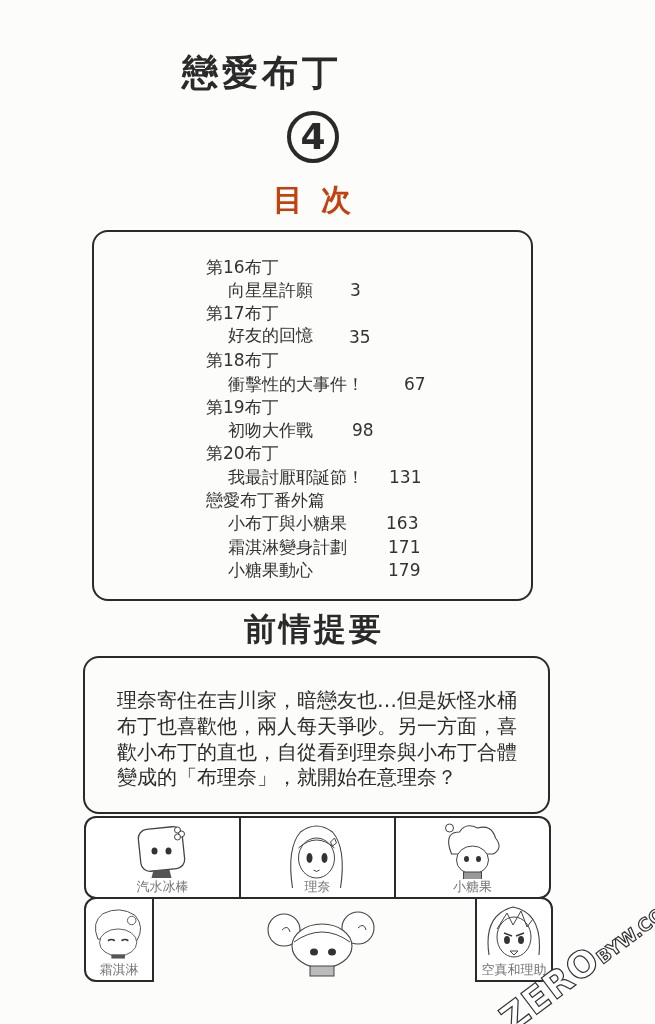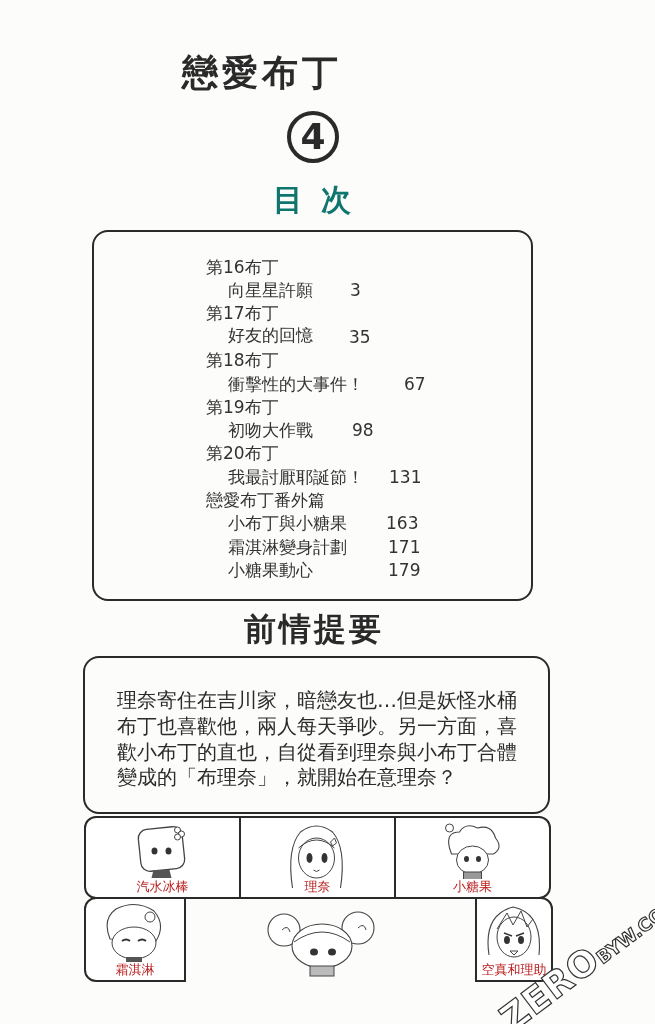--- a/index.html
+++ b/index.html
@@ -2,32 +2,32 @@
 <html><head>
 <meta charset="utf-8">
 <style>
   html, body { margin: 0; padding: 0; }
   body { width: 655px; height: 1024px; background: #fcfcfa; position: relative; overflow: hidden;
          font-family: "DejaVu Sans", "Liberation Sans", sans-serif; color: #2b2b2b; }
   .abs { position: absolute; }
   .title { left: 182px; top: 40px; font-size: 36px; font-weight: bold; letter-spacing: 4px; color: #2a2a2a; line-height: 66px; white-space: nowrap; }
   .vol { left: 287px; top: 111px; width: 44px; height: 44px; border: 4px solid #2a2a2a; border-radius: 50%;
          font-size: 36px; font-weight: bold; line-height: 44px; text-align: center; color: #2a2a2a; }
-  .toc-heading { left: 273px; top: 182px; font-size: 30px; font-weight: bold; letter-spacing: 18px; line-height: 36px; color: #0f766e; white-space: nowrap; }
+  .toc-heading { left: 273px; top: 182px; font-size: 30px; font-weight: bold; letter-spacing: 18px; line-height: 36px; color: #c2410c; white-space: nowrap; }
   .toc-box { left: 92px; top: 230px; width: 441px; height: 371px; border: 2px solid #2a2a2a; border-radius: 16px; box-sizing: border-box; }
   .toc-line { font-size: 17px; line-height: 20px; white-space: nowrap; color: #333; }
   .toc-page { font-size: 17px; line-height: 20px; white-space: nowrap; color: #333; }
   .summary-heading { left: 244px; top: 610px; font-size: 32px; font-weight: bold; letter-spacing: 3px; line-height: 38px; color: #2a2a2a; white-space: nowrap; }
   .summary-box { left: 83px; top: 656px; width: 467px; height: 158px; border: 2px solid #2a2a2a; border-radius: 16px; box-sizing: border-box; }
   .summary-line { left: 117px; font-size: 20px; line-height: 24px; white-space: nowrap; color: #2b2b2b; }
   .strip { left: 84px; top: 816px; width: 467px; height: 83px; border: 2px solid #2a2a2a; border-radius: 12px; box-sizing: border-box; display: flex; overflow: hidden; background: #fff; }
   .cell { flex: 1; border-right: 2px solid #2a2a2a; position: relative; box-sizing: border-box; }
   .cell:last-child { border-right: none; }
   .cell svg { position: absolute; left: 0; top: 0; width: 100%; height: 100%; }
-  .cell-label { position: absolute; left: 0; right: 0; bottom: 3px; text-align: center; font-size: 13px; line-height: 15px; color: #b91c1c; white-space: nowrap; }
+  .cell-label { position: absolute; left: 0; right: 0; bottom: 3px; text-align: center; font-size: 13px; line-height: 15px; color: #737373; white-space: nowrap; }
   .cell-label span { background: #fff; padding: 0 2px; }
   .cell2 { top: 897px; height: 85px; border: 2px solid #2a2a2a; box-sizing: border-box; background: #fff; }
   .cell2 svg { position: absolute; left: 0; top: 0; width: 100%; height: 100%; }
   .watermark { left: 486px; top: 944px; width: 190px; height: 44px; transform: rotate(-37deg); transform-origin: 50% 50%;
                white-space: nowrap; font-family: "DejaVu Sans", sans-serif; font-weight: bold; color: #ffffff;
                -webkit-text-stroke: 1.2px #333; line-height: 44px; }
   .wm-main { font-size: 36px; letter-spacing: 1px; }
   .wm-suffix { font-size: 18px; letter-spacing: 0px; }
 </style>
 </head>
@@ -105,21 +105,21 @@
       <ellipse cx="39" cy="42" rx="16" ry="14" fill="#fff" stroke="#444" stroke-width="1"></ellipse>
       <ellipse cx="33" cy="41" rx="2.5" ry="3" fill="#333"></ellipse>
         <ellipse cx="45" cy="41" rx="2.5" ry="3" fill="#333"></ellipse>
       <rect x="30" y="54" width="18" height="10" fill="#999" stroke="#444"></rect>
       <circle cx="16" cy="10" r="4" fill="#fff" stroke="#444"></circle>
     </svg>
     <div class="cell-label"><span>小糖果</span></div>
   </div>
 </div>
 
-<div class="abs cell2" style="left:84px; width:102px; border-radius:12px 0 0 12px;">
+<div class="abs cell2" style="left:84px; width:70px; border-radius:12px 0 0 12px;">
   <svg viewBox="0 0 78 81">
     <path d="M14 40 Q6 20 20 10 Q40 0 58 12 Q70 26 60 42 Z" fill="#fff" stroke="#444" stroke-width="1.1"></path>
     <ellipse cx="38" cy="44" rx="22" ry="16" fill="#fff" stroke="#444" stroke-width="1"></ellipse>
     <circle cx="54" cy="18" r="5" fill="#fff" stroke="#444"></circle>
     <path d="M26 42 q4 -3 8 0" stroke="#333" stroke-width="2" fill="none"></path>
       <path d="M42 42 q4 -3 8 0" stroke="#333" stroke-width="2" fill="none"></path>
     <rect x="30" y="58" width="16" height="5" fill="#555"></rect>
   </svg>
   <div class="cell-label"><span>霜淇淋</span></div>
 </div>

